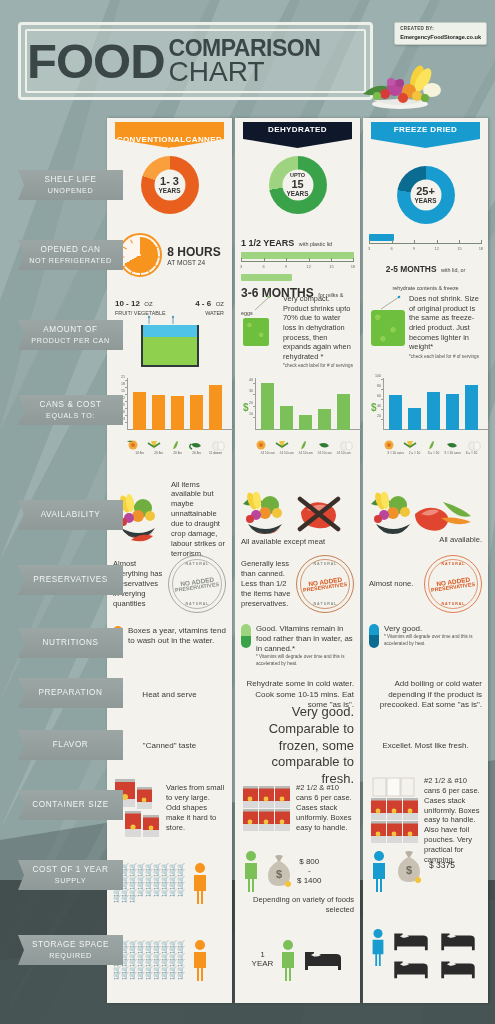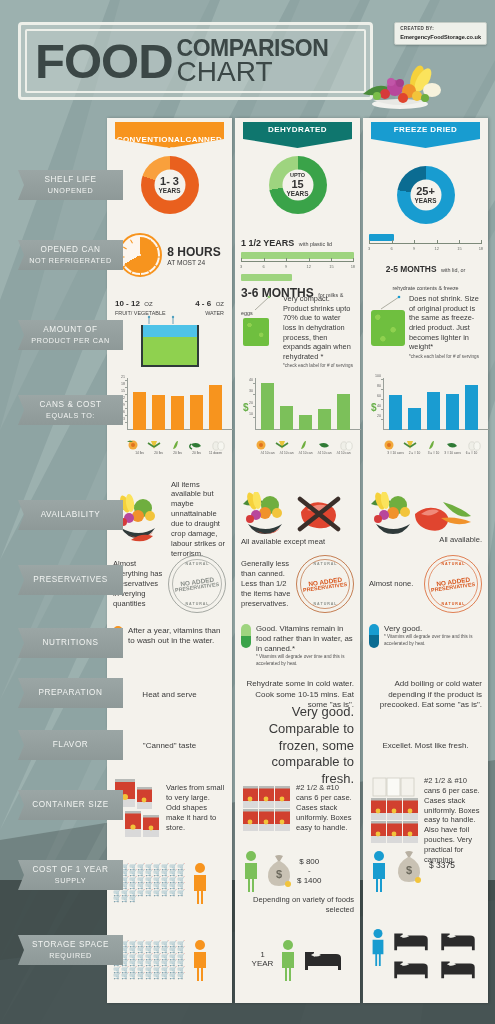--- a/index.html
+++ b/index.html
@@ -14,21 +14,21 @@
   
   .header { position:absolute; left:0; top:0; width:495px; height:118px; z-index:3; }
   .title-box {
     position:absolute; left:18px; top:22px; width:355px; height:78px;
     border:3px solid #eef0ea; border-radius:4px;
     background:rgba(238,240,234,0.28);
   }
   .title-inner {
     position:absolute; left:4px; top:4px; right:4px; bottom:4px;
     border:2px solid #eef0ea; border-radius:2px;
-    display:flex; align-items:center; padding-left:8px;
+    display:flex; align-items:center; 
   }
   .word-food {
     font-size:49px; font-weight:700; color:#3b4746; letter-spacing:-1px;
     line-height:0.9; font-family:"Liberation Sans", sans-serif;
   }
   .word-stack { margin-left:4px; line-height:0.92; }
   .word-comparison { font-size:23px; font-weight:700; color:#3b4746; letter-spacing:-0.5px; display:block; }
   .word-chart { font-size:28px; font-weight:400; color:#3b4746; letter-spacing:0px; display:block; }
   .created-by {
     position:absolute; right:8px; top:22px;
@@ -51,21 +51,21 @@
   #colB { left:235px; }
   #colC { left:363px; }
   .col-head { height:30px; position:relative; }
   .ribbon-head {
     position:absolute; left:8px; right:8px; top:4px; height:26px;
     color:#fff; font-size:8px; font-weight:700; text-align:center;
     letter-spacing:.4px; line-height:1.25; padding-top:3px;
     clip-path:polygon(0 0,100% 0,100% 65%,50% 100%,0 65%);
   }
   #headA { background:#f7941e; }
-  #headB { background:#0f766e; }
+  #headB { background:#0f172a; }
   #headC { background:#189cd0; }
 
   
   .rowlabel {
     position:absolute; height:30px; left:18px; width:105px; z-index:4;
     background:linear-gradient(180deg,#9ba6a5,#8e9998);
     color:#f2f4f2; font-size:8.2px; font-weight:400; letter-spacing:.6px;
     display:flex; flex-direction:column; align-items:center; justify-content:center;
     text-align:center; line-height:1.25;
     clip-path:polygon(0 0,100% 0,100% 100%,0 100%,6px 50%);
@@ -336,21 +336,21 @@
         <div>
           <div class="band">NO ADDED</div>
           <div class="band" style="font-size:5.4px">PRESERVATIVES</div>
         </div>
         <div class="arc" style="bottom:7px;">N A T U R A L</div>
       </div>
     </div>
 
     <div class="cell flexrow" style="top:500px;height:46px;gap:5px;align-items:flex-start;padding-top:8px">
       <div class="pill" style="background:linear-gradient(180deg,#f7941e 55%,#f07f12 55%);"></div>
-      <div class="txt" style="flex:1;font-size:8px">After a year, vitamins than to wash out in the water.</div>
+      <div class="txt" style="flex:1;font-size:8px">Boxes a year, vitamins tend to wash out in the water.</div>
     </div>
 
     <div class="cell" style="top:552px;height:50px;display:flex;align-items:center;justify-content:center;">
       <div class="txt txt-c" style="font-size:8px">Heat and serve</div>
     </div>
 
     <div class="cell" style="top:604px;height:48px;display:flex;align-items:center;justify-content:center;">
       <div class="txt txt-c" style="font-size:8px">"Canned" taste</div>
     </div>
 

